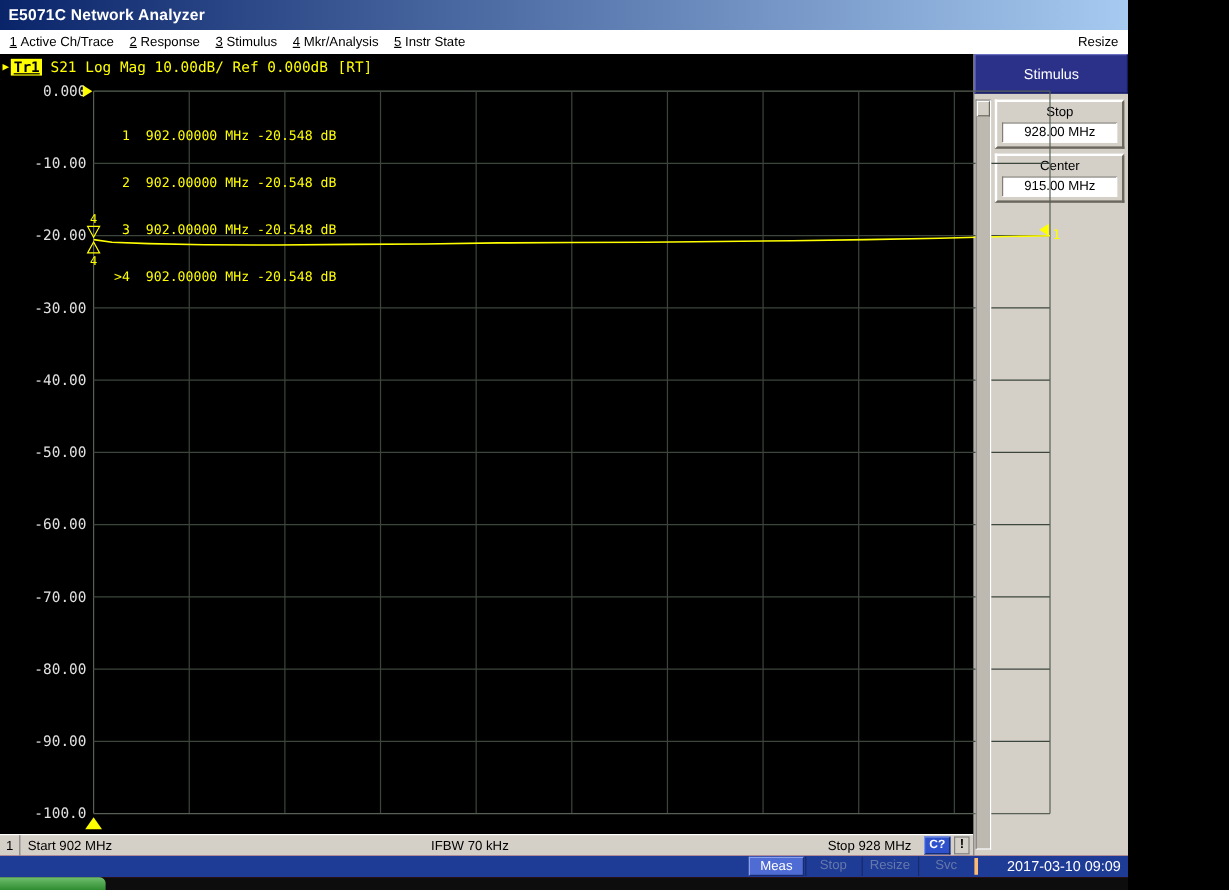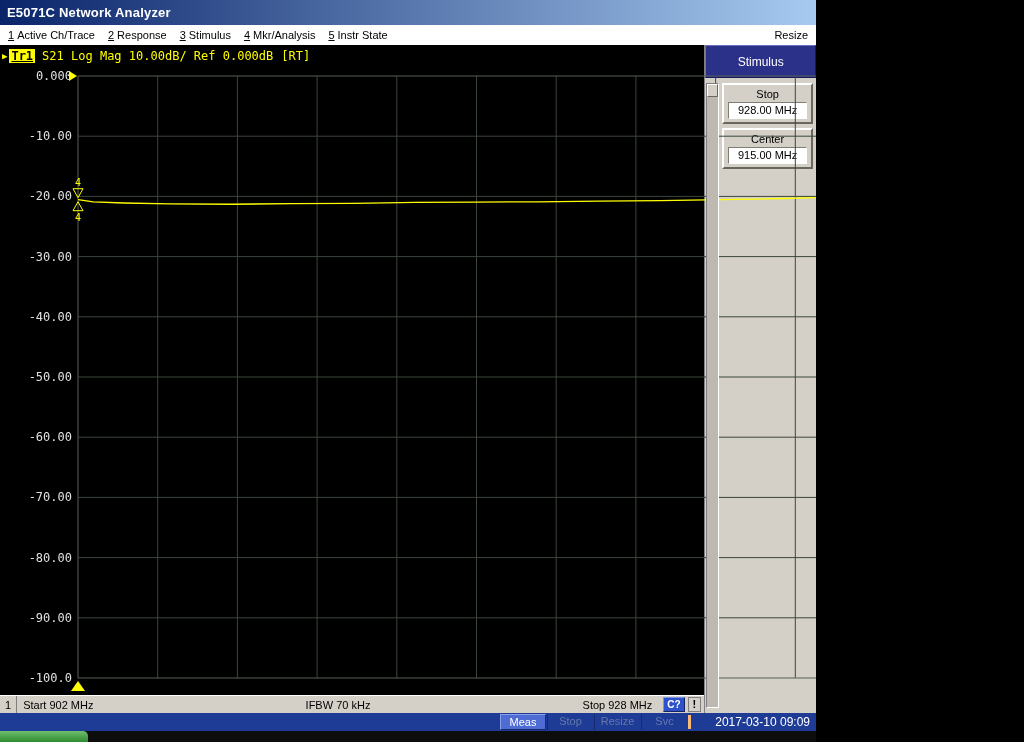--- a/index.html
+++ b/index.html
@@ -1,18 +1,18 @@
 <!DOCTYPE html>
 <html><head>
 <meta charset="utf-8">
 <style>
   *{box-sizing:border-box;margin:0;padding:0;}
   html,body{width:1024px;height:742px;}
   body{font-family:"Liberation Sans",sans-serif;background:#000;}
-  .app{position:relative;width:816px;height:742px;overflow:hidden;background:#b91c1c;}
+  .app{position:relative;width:940px;height:742px;overflow:hidden;background:#b91c1c;}
 
   
   .titlebar{height:25px;background:linear-gradient(to right,#0a246a,#a6caf0);display:flex;align-items:center;padding-left:7px;}
   .titlebar .title{color:#fff;font-weight:bold;font-size:13px;letter-spacing:.2px;}
 
   
   .menubar{height:20px;background:#ffffff;display:flex;align-items:center;font-size:11px;color:#000;padding-left:8px;}
   .menu-item{margin-right:13px;cursor:default;white-space:nowrap;}
   .menu-item .mkey{text-decoration:underline;margin-right:3px;}
   .menu-resize{margin-left:auto;margin-right:8px;}
@@ -136,20 +136,26 @@
             <polygon points="78,636 71,646 85,646" fill="#ffff00"></polygon>
             <polygon points="874,141.4 874,151.4 866,146.4" fill="#ffff00"></polygon>
             <text x="877" y="154.4" fill="#ffff00" font-size="11" font-family="DejaVu Sans Mono, monospace">1</text>
           </svg>
         <div class="trace-header">
           <span class="trace-selector">▶</span>
           <span class="tr-name">Tr1</span>
           <span>S21 Log Mag 10.00dB/ Ref 0.000dB</span>
           <span class="tr-status">[RT]</span>
         </div>
+        <div class="marker-table">
+          <div> 1  902.00000 MHz -20.548 dB</div>
+          <div> 2  902.00000 MHz -20.548 dB</div>
+          <div> 3  902.00000 MHz -20.548 dB</div>
+          <div>&gt;4  902.00000 MHz -20.548 dB</div>
+        </div>
       </div>
       <div class="screen-status">
         <span class="chan">1</span>
         <span>Start 902 MHz</span>
         <span class="spacer"></span>
         <span>IFBW 70 kHz</span>
         <span class="spacer"></span>
         <span class="ss-stop">Stop 928 MHz</span>
         <span class="cbadge">C?</span>
         <span class="alert">!</span>

